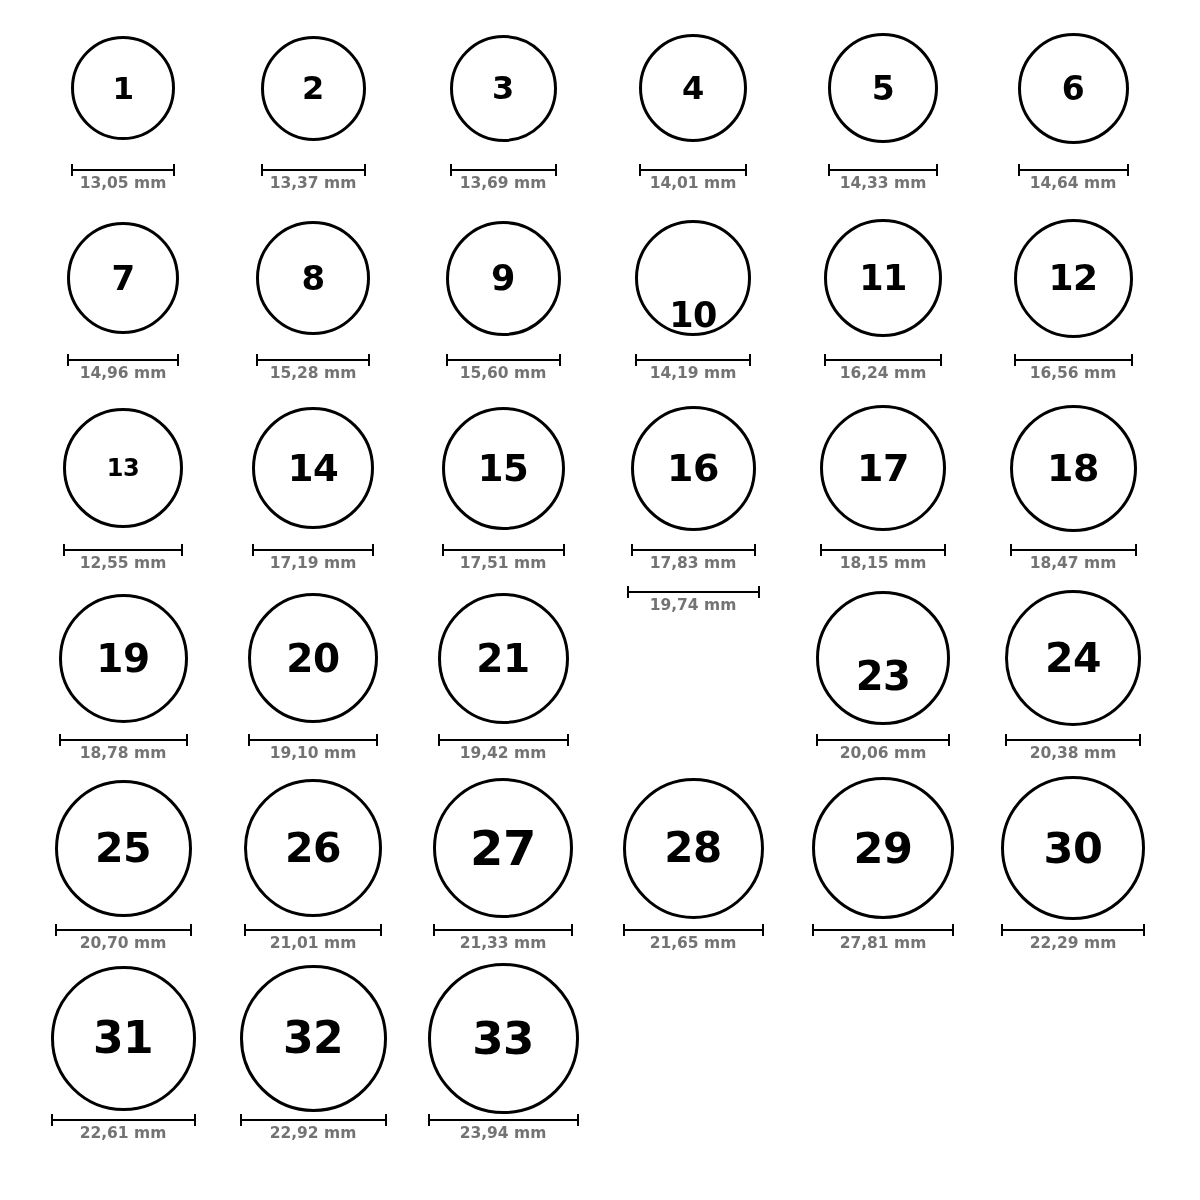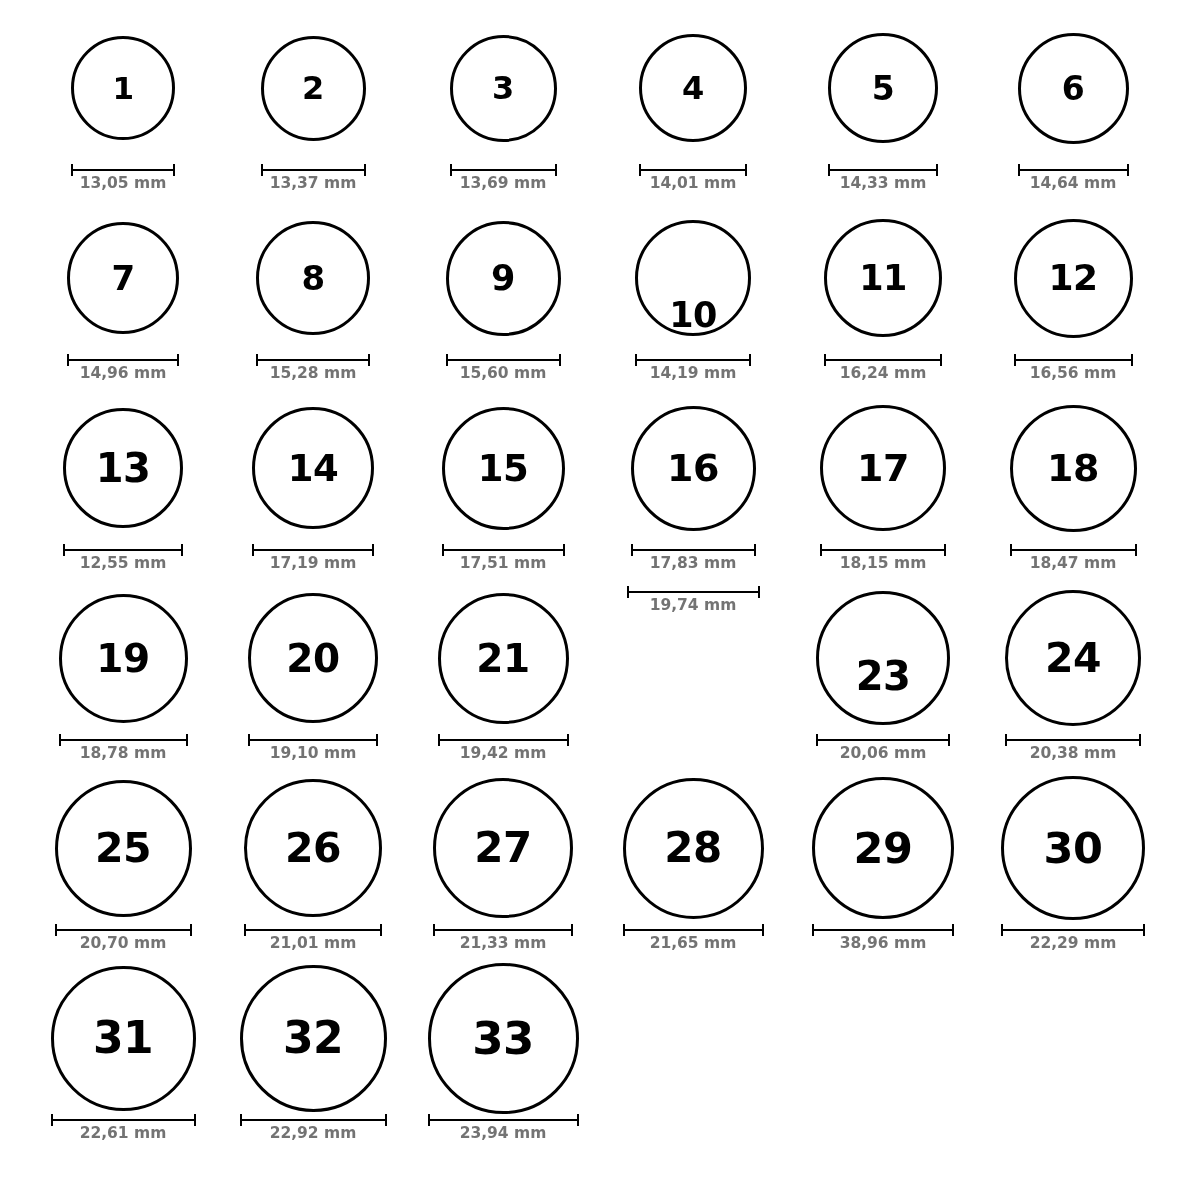--- a/index.html
+++ b/index.html
@@ -243,21 +243,21 @@
         <div class="measure" style="width: 119px;">
           <div class="bar"></div>
           <div class="cap left"></div>
           <div class="cap right"></div>
         </div>
         <div class="label">16,56 mm</div>
       </div>
       <div class="cell">
         <div class="ring-wrap">
           <div class="ring" style="width: 120px; height: 120px;">
-            <span class="ring-num" style="font-size: 40px;">13</span>
+            <span class="ring-num" style="font-size: 24px;">13</span>
           </div>
         </div>
         <div class="measure" style="width: 120px;">
           <div class="bar"></div>
           <div class="cap left"></div>
           <div class="cap right"></div>
         </div>
         <div class="label">12,55 mm</div>
       </div>
       <div class="cell">
@@ -420,21 +420,21 @@
         <div class="measure" style="width: 138px;">
           <div class="bar"></div>
           <div class="cap left"></div>
           <div class="cap right"></div>
         </div>
         <div class="label">21,01 mm</div>
       </div>
       <div class="cell">
         <div class="ring-wrap">
           <div class="ring" style="width: 140px; height: 140px;">
-            <span class="ring-num" style="font-size: 42px;">27</span>
+            <span class="ring-num" style="font-size: 48px;">27</span>
           </div>
         </div>
         <div class="measure" style="width: 140px;">
           <div class="bar"></div>
           <div class="cap left"></div>
           <div class="cap right"></div>
         </div>
         <div class="label">21,33 mm</div>
       </div>
       <div class="cell">
@@ -454,21 +454,21 @@
         <div class="ring-wrap">
           <div class="ring" style="width: 142px; height: 142px; align-items: center;">
             <span class="ring-num" style="font-size: 43px;">29</span>
           </div>
         </div>
         <div class="measure" style="width: 142px;">
           <div class="bar"></div>
           <div class="cap left"></div>
           <div class="cap right"></div>
         </div>
-        <div class="label">38,96 mm</div>
+        <div class="label">27,81 mm</div>
       </div>
       <div class="cell">
         <div class="ring-wrap">
           <div class="ring" style="width: 144px; height: 144px;">
             <span class="ring-num" style="font-size: 43px;">30</span>
           </div>
         </div>
         <div class="measure" style="width: 144px;">
           <div class="bar"></div>
           <div class="cap left"></div>

